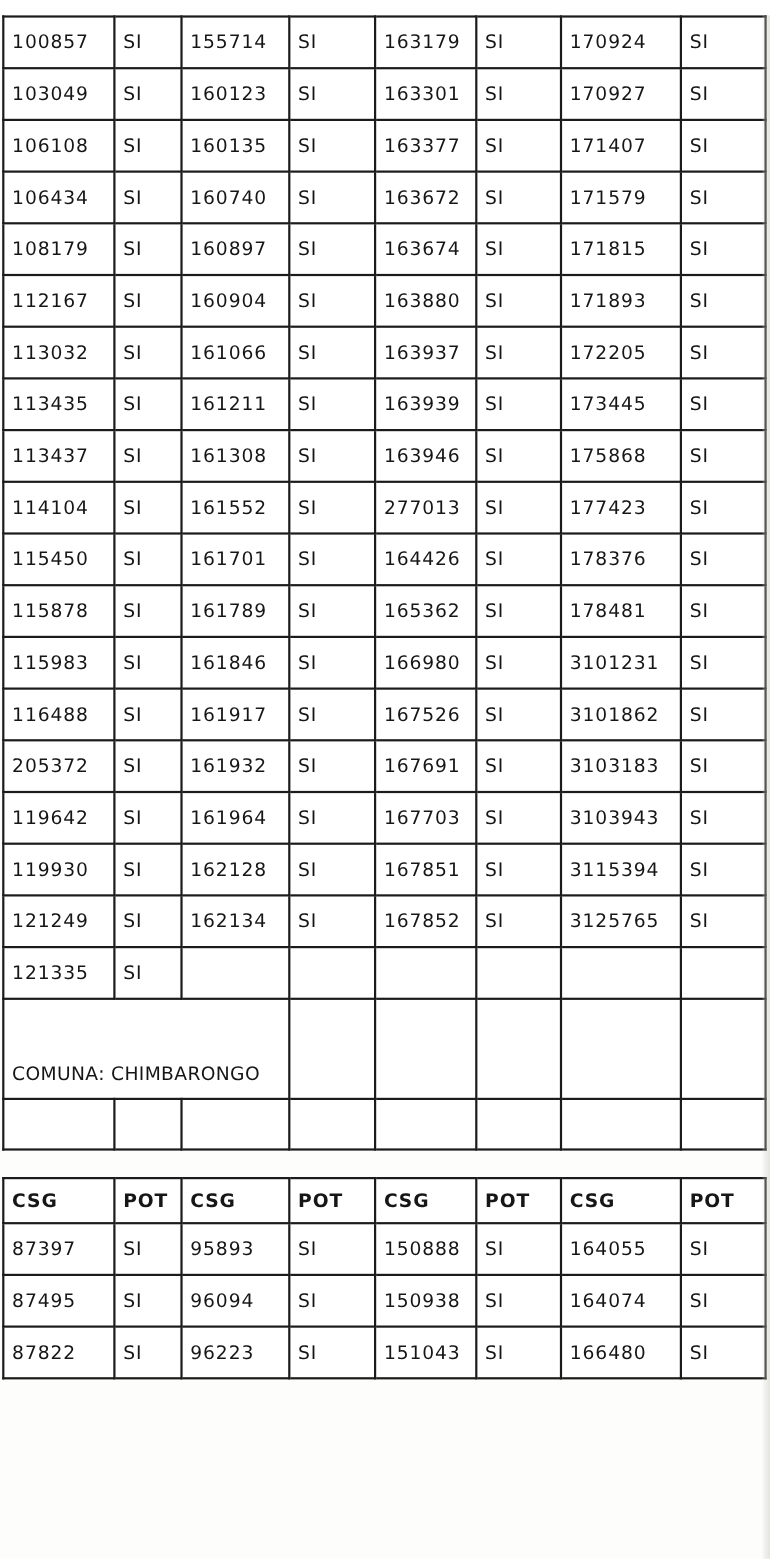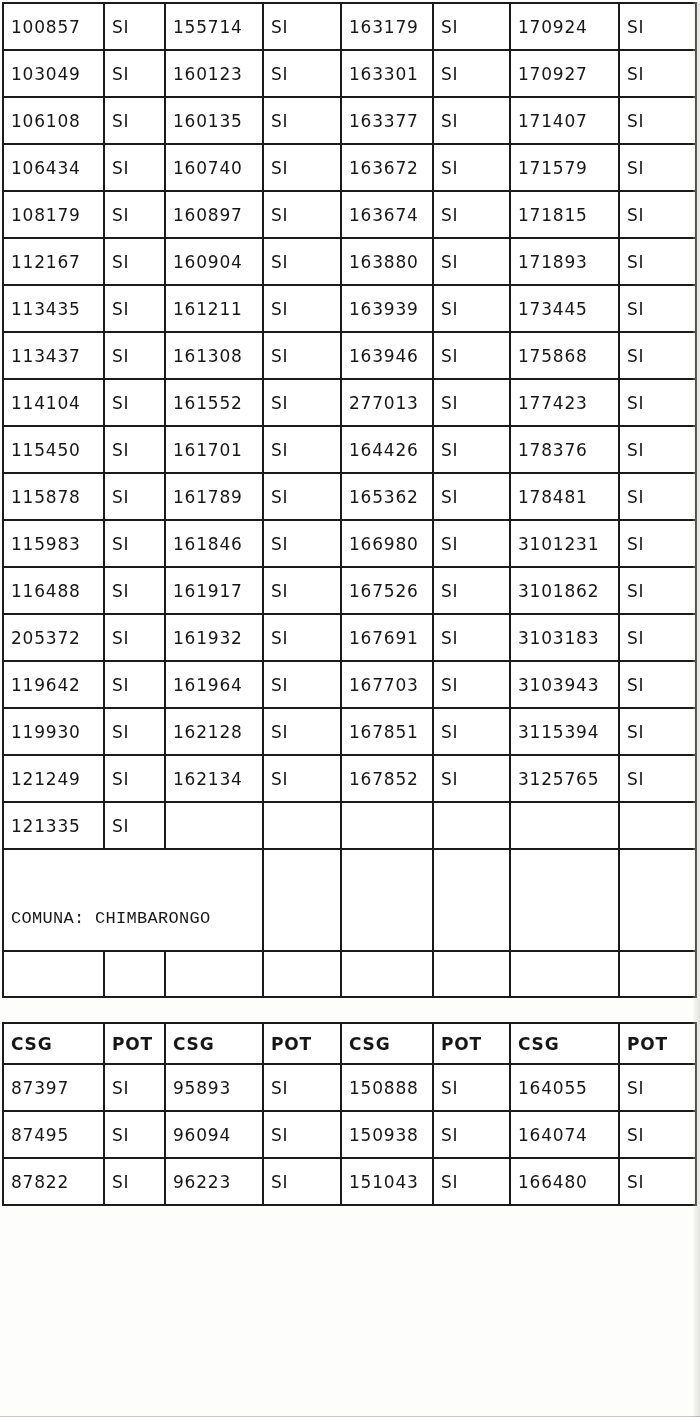--- a/index.html
+++ b/index.html
@@ -29,21 +29,21 @@
     left: 0; bottom: 0;
     width: 100%; height: 3px;
     background: rgba(40,40,40,0.25);
   }
   .tbl {
     border-collapse: collapse;
     table-layout: fixed;
     width: 691px;
     margin-left: 2px;
   }
-  #table-top { margin-top: 2px; }
+  #table-top { margin-top: 14px; }
   #table-bottom { margin-top: 24px; }
   .tbl td, .tbl th {
     border: 2px solid #1b1b1b;
     padding: 0 0 0 7px;
     font-size: 17px;
     color: #161616;
     letter-spacing: 0.8px;
     vertical-align: middle;
     text-align: left;
     overflow: hidden;
@@ -52,23 +52,22 @@
   }
   .tbl td { height: 45px; }
   #table-bottom th {
     height: 39px;
     font-weight: bold;
     font-size: 17px;
   }
   tr.comuna-row td { height: 78px; }
   td.comuna-cell {
     vertical-align: bottom;
-    padding-bottom: 22px;
+    padding-bottom: 11px;
     letter-spacing: 0.3px;
-    font-family: Liberation Mono, monospace;
   }
   tr.spacer-row td { height: 44px; }
 </style>
 </head>
 <body>
 
 <div id="page">
 
   <table id="table-top" class="tbl">
     <colgroup>
@@ -136,20 +135,30 @@
           <td>112167</td>
           <td>SI</td>
           <td>160904</td>
           <td>SI</td>
           <td>163880</td>
           <td>SI</td>
           <td>171893</td>
           <td>SI</td>
         </tr>
         <tr>
+          <td>113032</td>
+          <td>SI</td>
+          <td>161066</td>
+          <td>SI</td>
+          <td>163937</td>
+          <td>SI</td>
+          <td>172205</td>
+          <td>SI</td>
+        </tr>
+        <tr>
           <td>113435</td>
           <td>SI</td>
           <td>161211</td>
           <td>SI</td>
           <td>163939</td>
           <td>SI</td>
           <td>173445</td>
           <td>SI</td>
         </tr>
         <tr>

